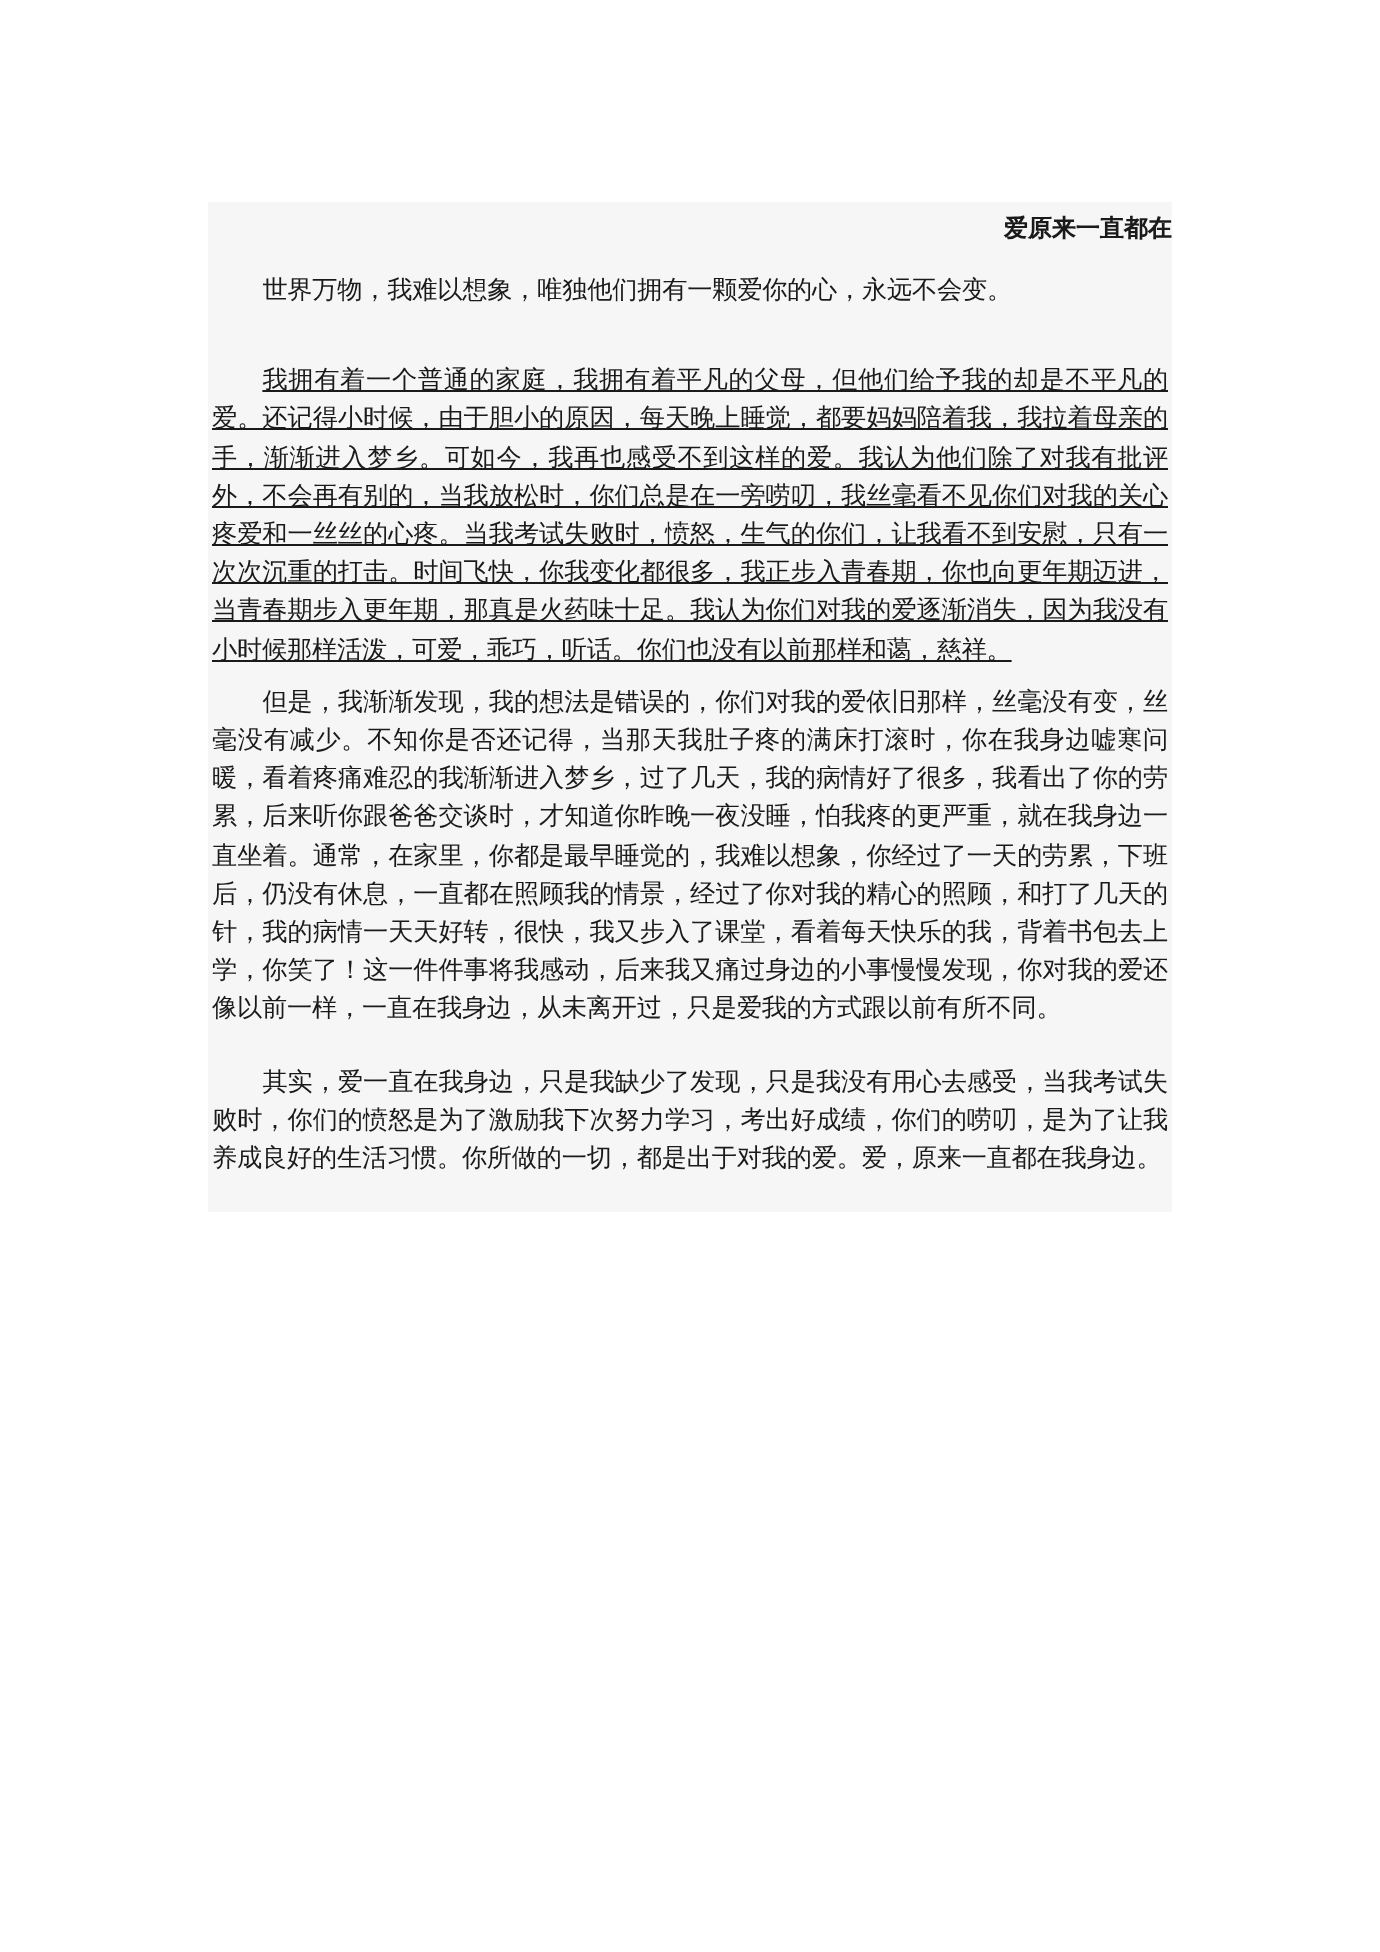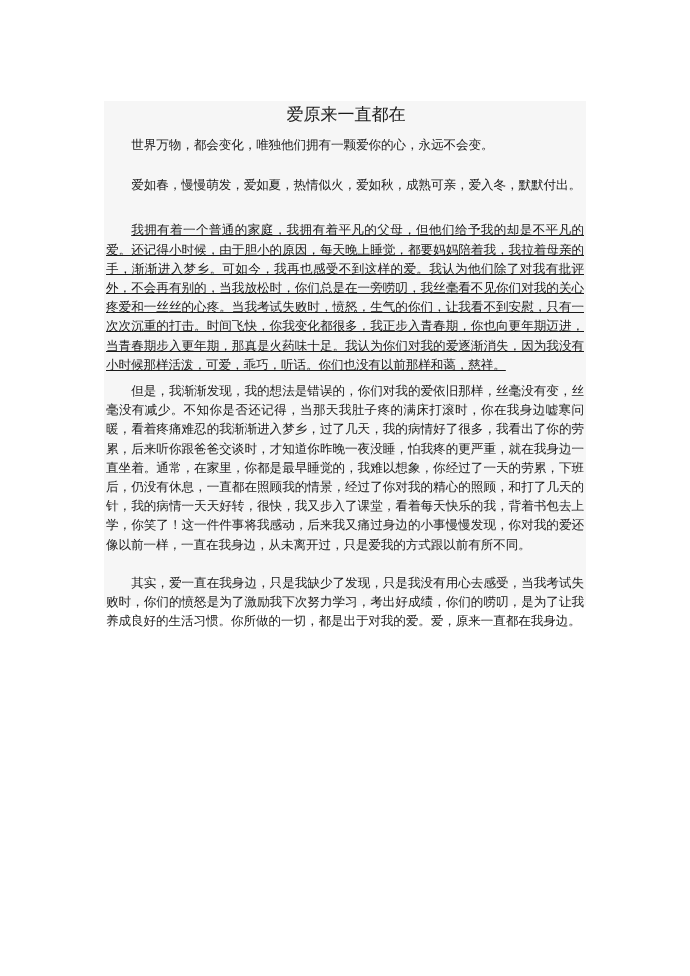--- a/index.html
+++ b/index.html
@@ -19,45 +19,44 @@
       position: absolute;
       left: 104px;
       top: 101px;
       width: 482px;
       height: 505px;
       background: #f6f6f6;
       box-sizing: border-box;
       padding: 0 0 0 2px;
     }
     .doc-title {
-      text-align: center;
-      font-weight: normal;
-      font-size: 17px;
+      text-align: right;
+      font-weight: bold;
+      font-size: 12px;
       line-height: 16px;
       margin: 5px 0 0 0;
       height: 20px;
     }
     .para {
       font-size: 12.6px;
       line-height: 19.2px;
       margin: 0;
       text-indent: 2em;
       letter-spacing: -0.1px;
       text-align: justify;
       width: 478px;
     }
     .para.p1 { margin-top: 9px; }
     .para.p2 { margin-top: 21px; }
     .para.p3 { margin-top: 26px; text-decoration: underline; }
     .para.p4 { margin-top: 7px; }
-    .para.p5 { margin-top: 19px; }
+    .para.p5 { margin-top: 19px; font-family: Liberation Mono, monospace; }
   </style>
 </head>
 <body>
 
 <div class="content-box">
   <div class="doc-title">爱原来一直都在</div>
-  <p class="para p1">世界万物，都会变化，唯独他们拥有一颗爱你的心，永远不会变。</p>
-  <p class="para p2">爱如春，慢慢萌发，爱如夏，热情似火，爱如秋，成熟可亲，爱入冬，默默付出。</p>
+  <p class="para p1">世界万物，我难以想象，唯独他们拥有一颗爱你的心，永远不会变。</p>
   <p class="para p3">我拥有着一个普通的家庭，我拥有着平凡的父母，但他们给予我的却是不平凡的爱。还记得小时候，由于胆小的原因，每天晚上睡觉，都要妈妈陪着我，我拉着母亲的手，渐渐进入梦乡。可如今，我再也感受不到这样的爱。我认为他们除了对我有批评外，不会再有别的，当我放松时，你们总是在一旁唠叨，我丝毫看不见你们对我的关心疼爱和一丝丝的心疼。当我考试失败时，愤怒，生气的你们，让我看不到安慰，只有一次次沉重的打击。时间飞快，你我变化都很多，我正步入青春期，你也向更年期迈进，当青春期步入更年期，那真是火药味十足。我认为你们对我的爱逐渐消失，因为我没有小时候那样活泼，可爱，乖巧，听话。你们也没有以前那样和蔼，慈祥。</p>
   <p class="para p4">但是，我渐渐发现，我的想法是错误的，你们对我的爱依旧那样，丝毫没有变，丝毫没有减少。不知你是否还记得，当那天我肚子疼的满床打滚时，你在我身边嘘寒问暖，看着疼痛难忍的我渐渐进入梦乡，过了几天，我的病情好了很多，我看出了你的劳累，后来听你跟爸爸交谈时，才知道你昨晚一夜没睡，怕我疼的更严重，就在我身边一直坐着。通常，在家里，你都是最早睡觉的，我难以想象，你经过了一天的劳累，下班后，仍没有休息，一直都在照顾我的情景，经过了你对我的精心的照顾，和打了几天的针，我的病情一天天好转，很快，我又步入了课堂，看着每天快乐的我，背着书包去上学，你笑了！这一件件事将我感动，后来我又痛过身边的小事慢慢发现，你对我的爱还像以前一样，一直在我身边，从未离开过，只是爱我的方式跟以前有所不同。</p>
   <p class="para p5">其实，爱一直在我身边，只是我缺少了发现，只是我没有用心去感受，当我考试失败时，你们的愤怒是为了激励我下次努力学习，考出好成绩，你们的唠叨，是为了让我养成良好的生活习惯。你所做的一切，都是出于对我的爱。爱，原来一直都在我身边。</p>
 </div>
 
 </body></html>

